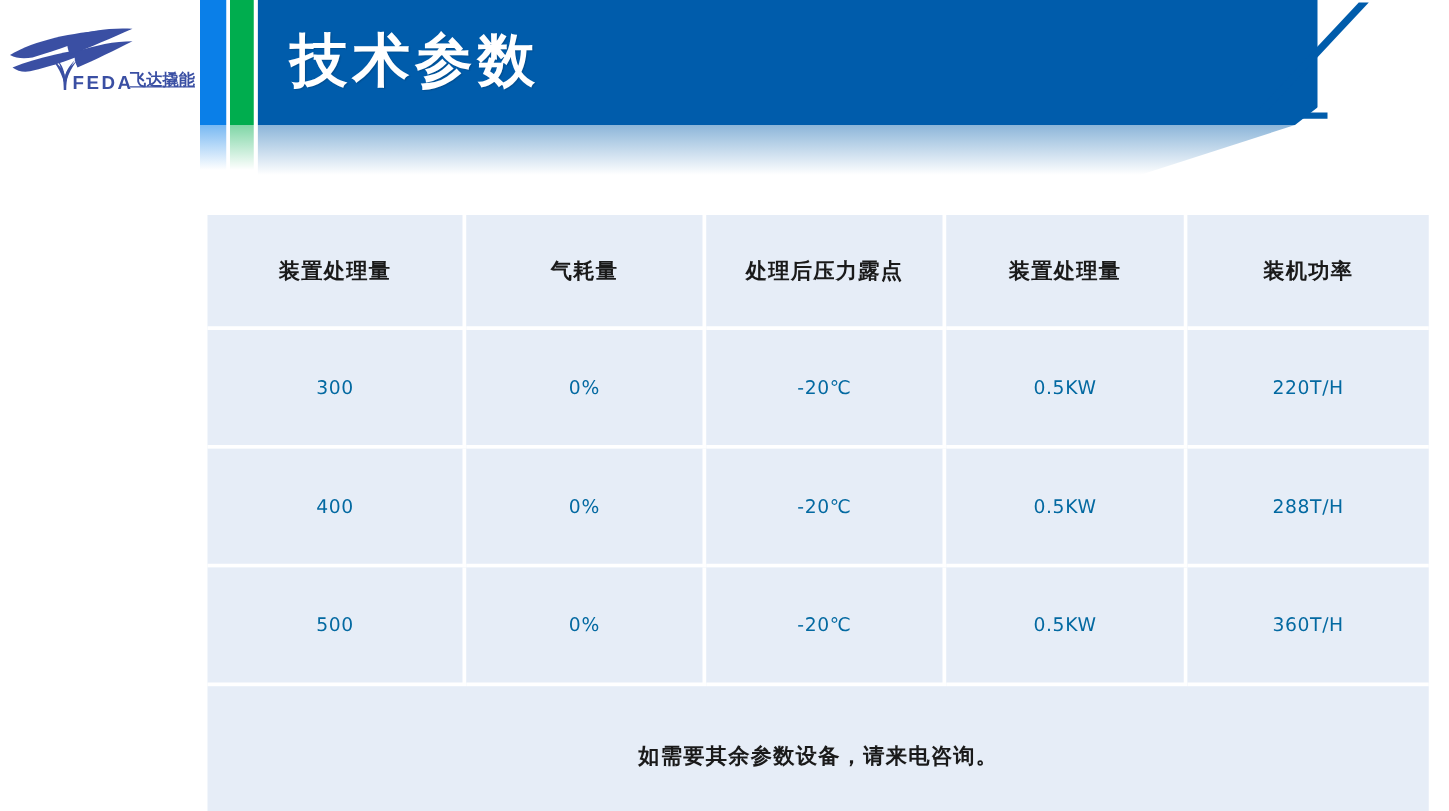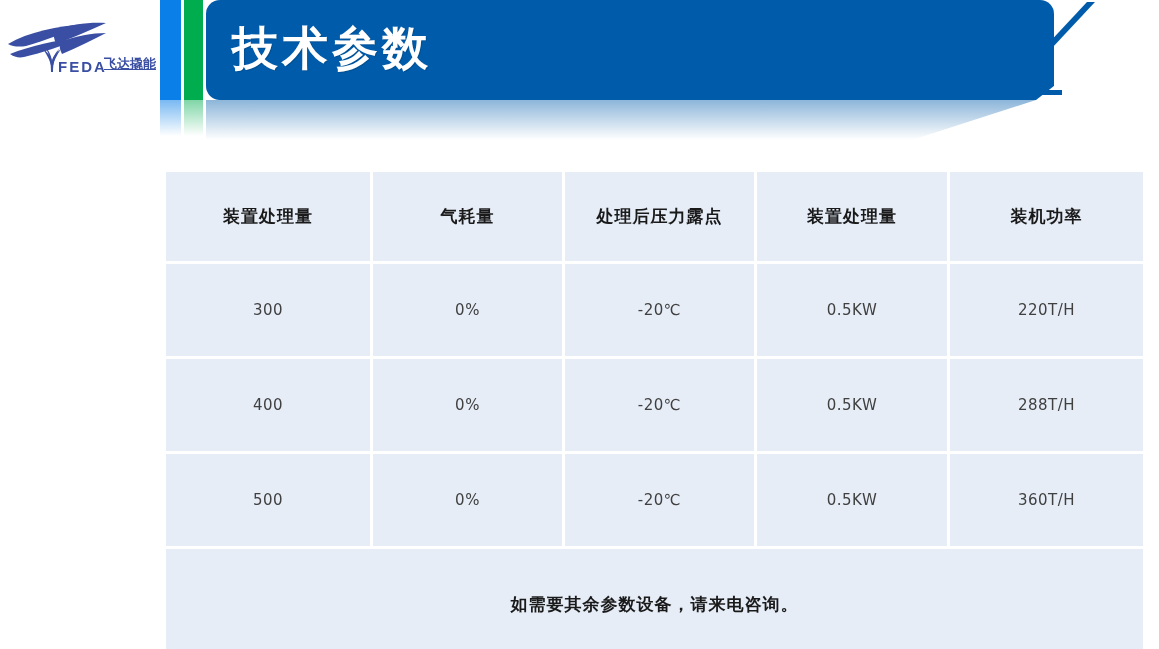--- a/index.html
+++ b/index.html
@@ -92,21 +92,20 @@
 
   
   #banner {
     position: absolute;
     left: 206px;
     top: 0;
     width: 848px;
     height: 100px;
     background: #005cab;
     clip-path: polygon(0 0, 953px 0, 953px 4px, 830px 100px, 0 100px);
-    border-radius: 14px;
   }
   #banner-refl {
     position: absolute;
     left: 206px;
     top: 100px;
     width: 953px;
     height: 40px;
     background: linear-gradient(to bottom, rgba(0,92,171,0.45), rgba(0,92,171,0));
     clip-path: polygon(0 0, 830px 0, 706px 40px, 0 40px);
   }
@@ -164,21 +163,21 @@
     font-size: 17px;
     font-weight: bold;
     color: #1a1a1a;
     letter-spacing: 1px;
     font-family: Liberation Mono, monospace;
   }
   tbody td {
     height: 92px;
     font-size: 15px;
     font-weight: normal;
-    color: #404040;
+    color: #0369a1;
     letter-spacing: 0.5px;
   }
   tfoot td {
     height: 110px;
     font-size: 17px;
     font-weight: bold;
     color: #1a1a1a;
     letter-spacing: 1px;
     border-bottom: none;
     font-family: "DejaVu Serif", "Liberation Serif", serif;

